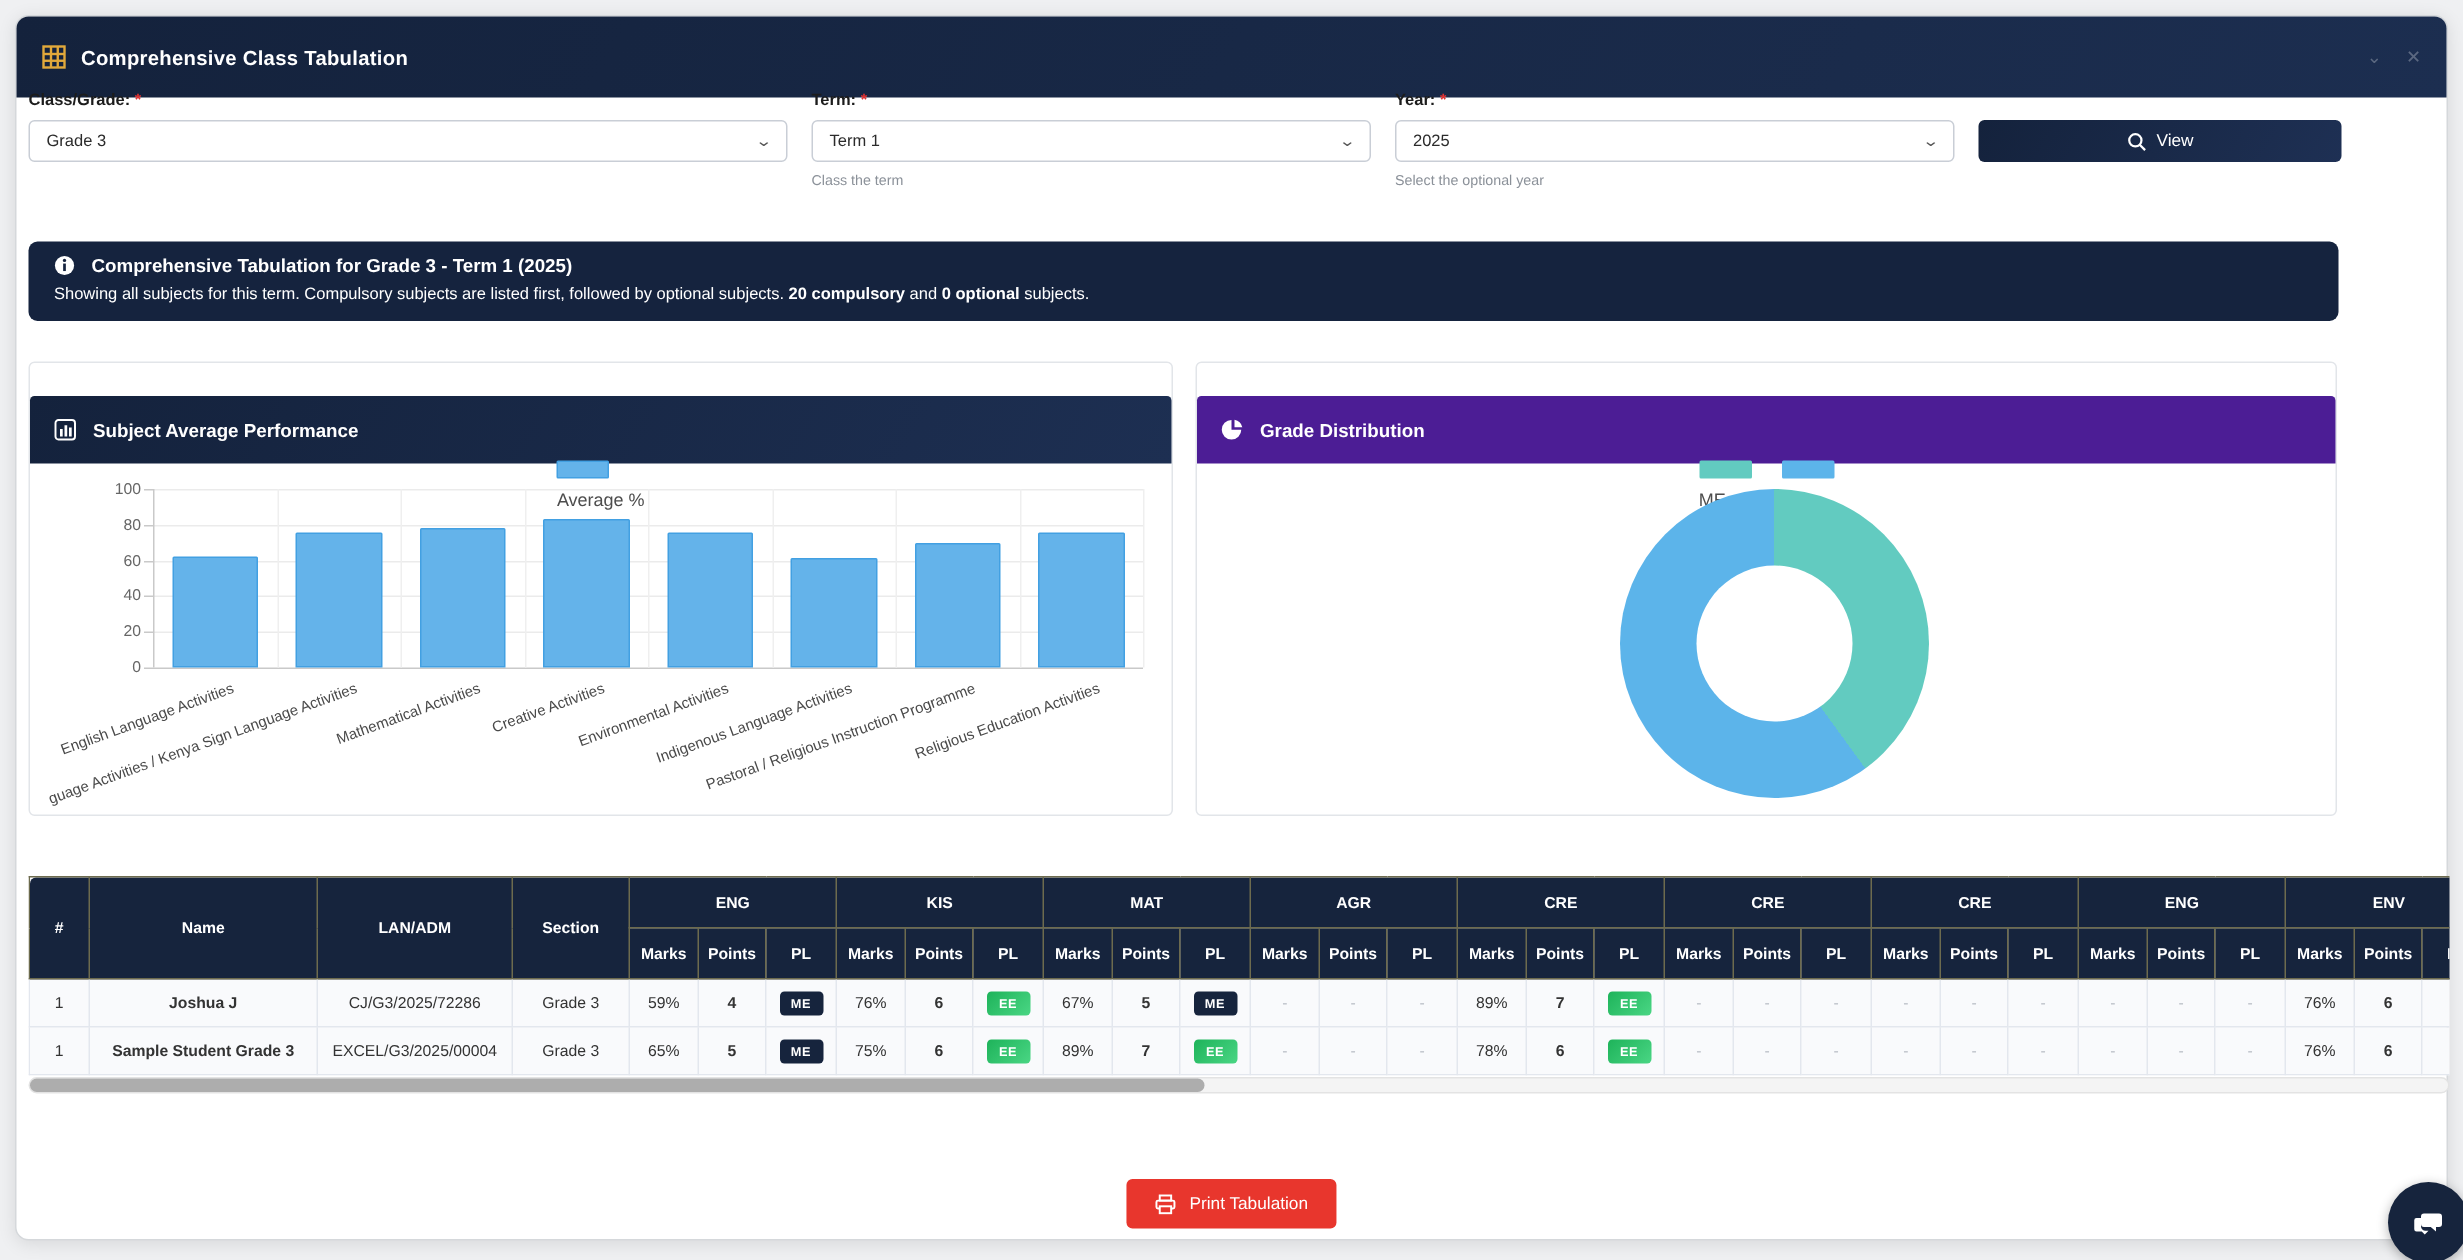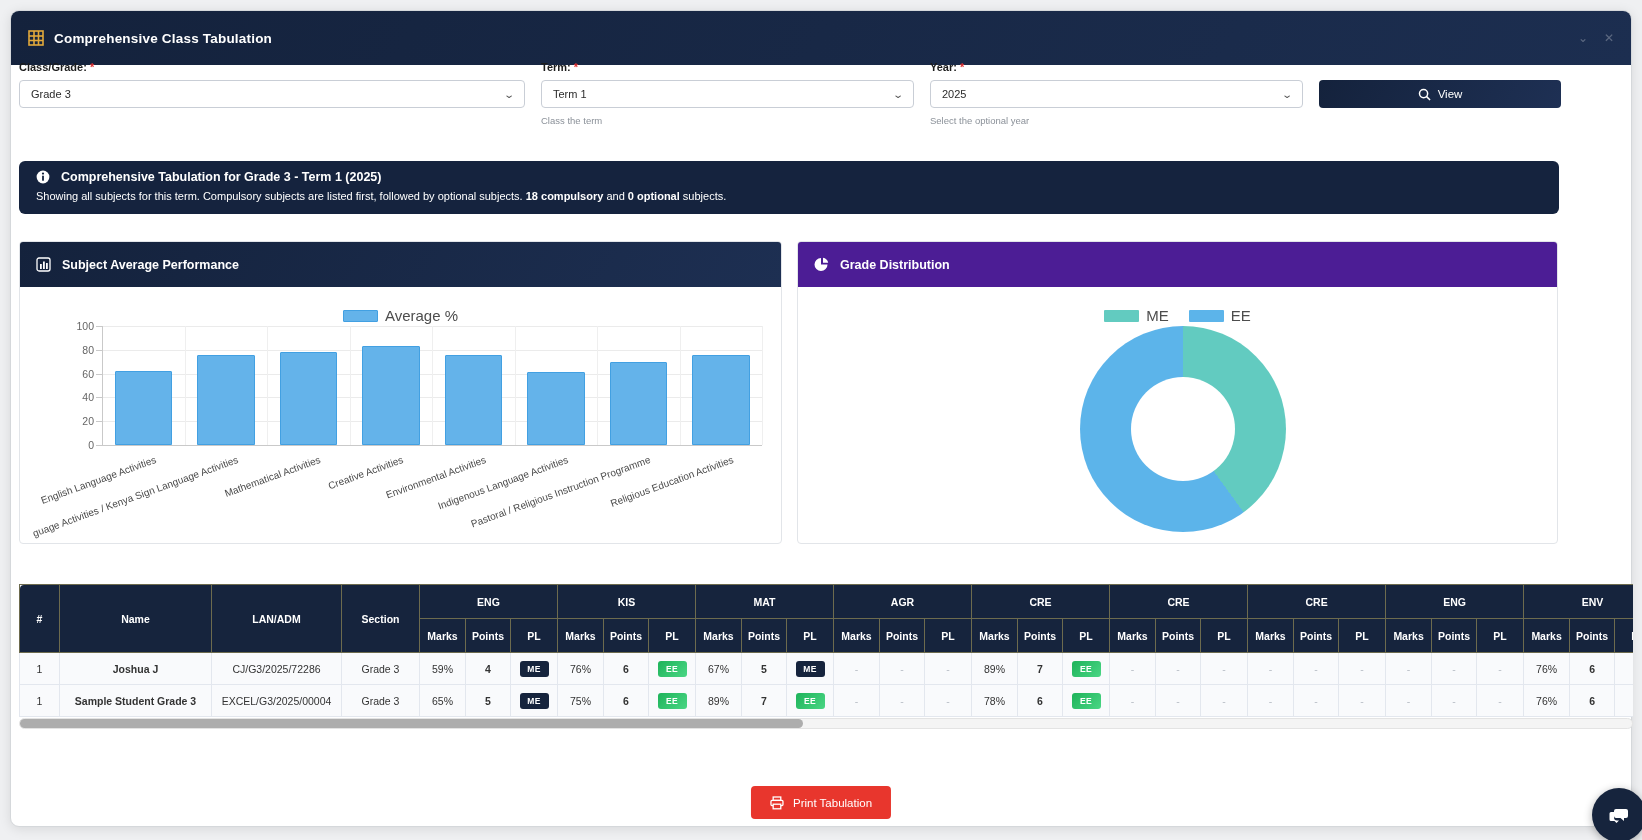--- a/index.html
+++ b/index.html
@@ -36,27 +36,27 @@
                  border-radius:6px; color:#fff; padding:9px 17px; }
   .banner-line1 { display:flex; align-items:center; gap:11px; font-size:12.5px; font-weight:bold; }
   .banner-line2 { font-size:11px; margin-top:6px; font-weight:normal; }
   .banner-line2 b { font-weight:bold; }
 
   
   .card { position:absolute; top:230px; height:303px; background:#fff; border:1px solid #e2e5e9; border-radius:4px; }
   .card-left  { left:8px;  width:763px; }
   .card-right { left:786px; width:761px; }
   .card-header { height:45px; display:flex; align-items:center; gap:11px; padding:0 16px;
-                 color:#fff; font-size:12.5px; font-weight:bold; border-radius:3px 3px 0 0; }
+                 color:#fff; font-size:12.5px; font-weight:bold; border-radius:3px 3px 0 0;margin-top:22px; }
   .card-left  .card-header { background:linear-gradient(120deg,#14223c,#1d2f52); }
   .card-right .card-header { background:#4c1d95; }
   .chart-body { position:absolute; top:45px; left:0; right:0; bottom:0; }
   .legend { position:absolute; top:20px; left:0; right:0; display:flex; justify-content:center;
             gap:20px; align-items:center; }
-  .legend-item { display:flex; align-items:center; gap:7px; font-size:15px; color:#4d4d4d; }
+  .legend-item { display:flex; gap:7px; font-size:12px; color:#4d4d4d;flex-direction:column; }
   .legend-swatch { width:35px; height:12px; border-radius:1px; }
   .grid-h, .grid-v, .tick { position:absolute; background:#ebebeb; }
   .ylab { position:absolute; width:44px; text-align:right; font-size:10.5px; color:#666; }
   .bar { position:absolute; border-radius:1px 1px 0 0; }
   .xlab { position:absolute; white-space:nowrap; font-size:10px; color:#4a4a4a;
           transform:rotate(-20deg); transform-origin:100% 0; }
   .donut { position:absolute; border-radius:50%; }
   .donut-hole { position:absolute; background:#fff; border-radius:50%; }
 
   
@@ -153,21 +153,21 @@
   <div class="info-banner">
     <div class="banner-line1">
       <svg width="14" height="14" viewBox="0 0 14 14">
           <circle cx="7" cy="7" r="6.4" fill="#fff"></circle>
           <rect x="6.1" y="5.7" width="1.8" height="5" fill="#15233e"></rect>
           <circle cx="7" cy="3.6" r="1.1" fill="#15233e"></circle>
         </svg>
       <span>Comprehensive Tabulation for Grade 3 - Term 1 (2025)</span>
     </div>
     <div class="banner-line2">
-      <span>Showing all subjects for this term. Compulsory subjects are listed first, followed by optional subjects. </span><b>18 compulsory</b><span> and </span><b>0 optional</b><span> subjects.</span>
+      <span>Showing all subjects for this term. Compulsory subjects are listed first, followed by optional subjects. </span><b>20 compulsory</b><span> and </span><b>0 optional</b><span> subjects.</span>
     </div>
   </div>
 
   <div class="card card-left">
     <div class="card-header">
       <svg width="15" height="15" viewBox="0 0 15 15">
           <rect x="1" y="1" width="13" height="13" rx="2" fill="none" stroke="#fff" stroke-width="1.3"></rect>
           <rect x="4" y="7" width="1.8" height="5" fill="#fff"></rect>
           <rect x="7" y="4.5" width="1.8" height="7.5" fill="#fff"></rect>
           <rect x="10" y="6" width="1.8" height="6" fill="#fff"></rect>

